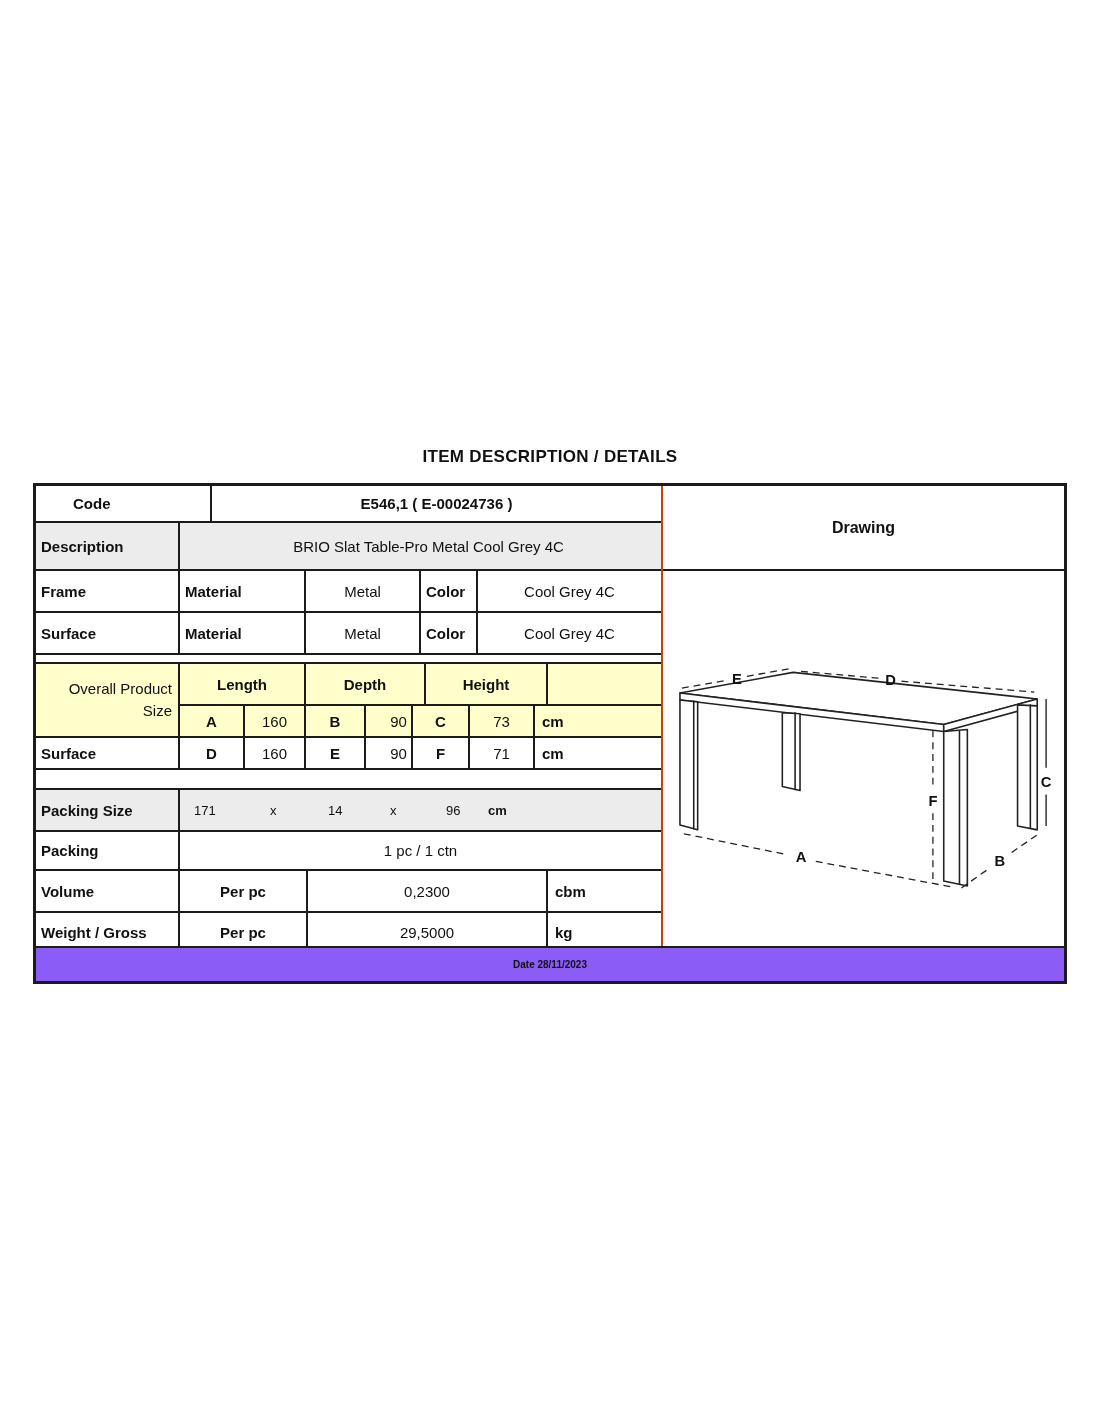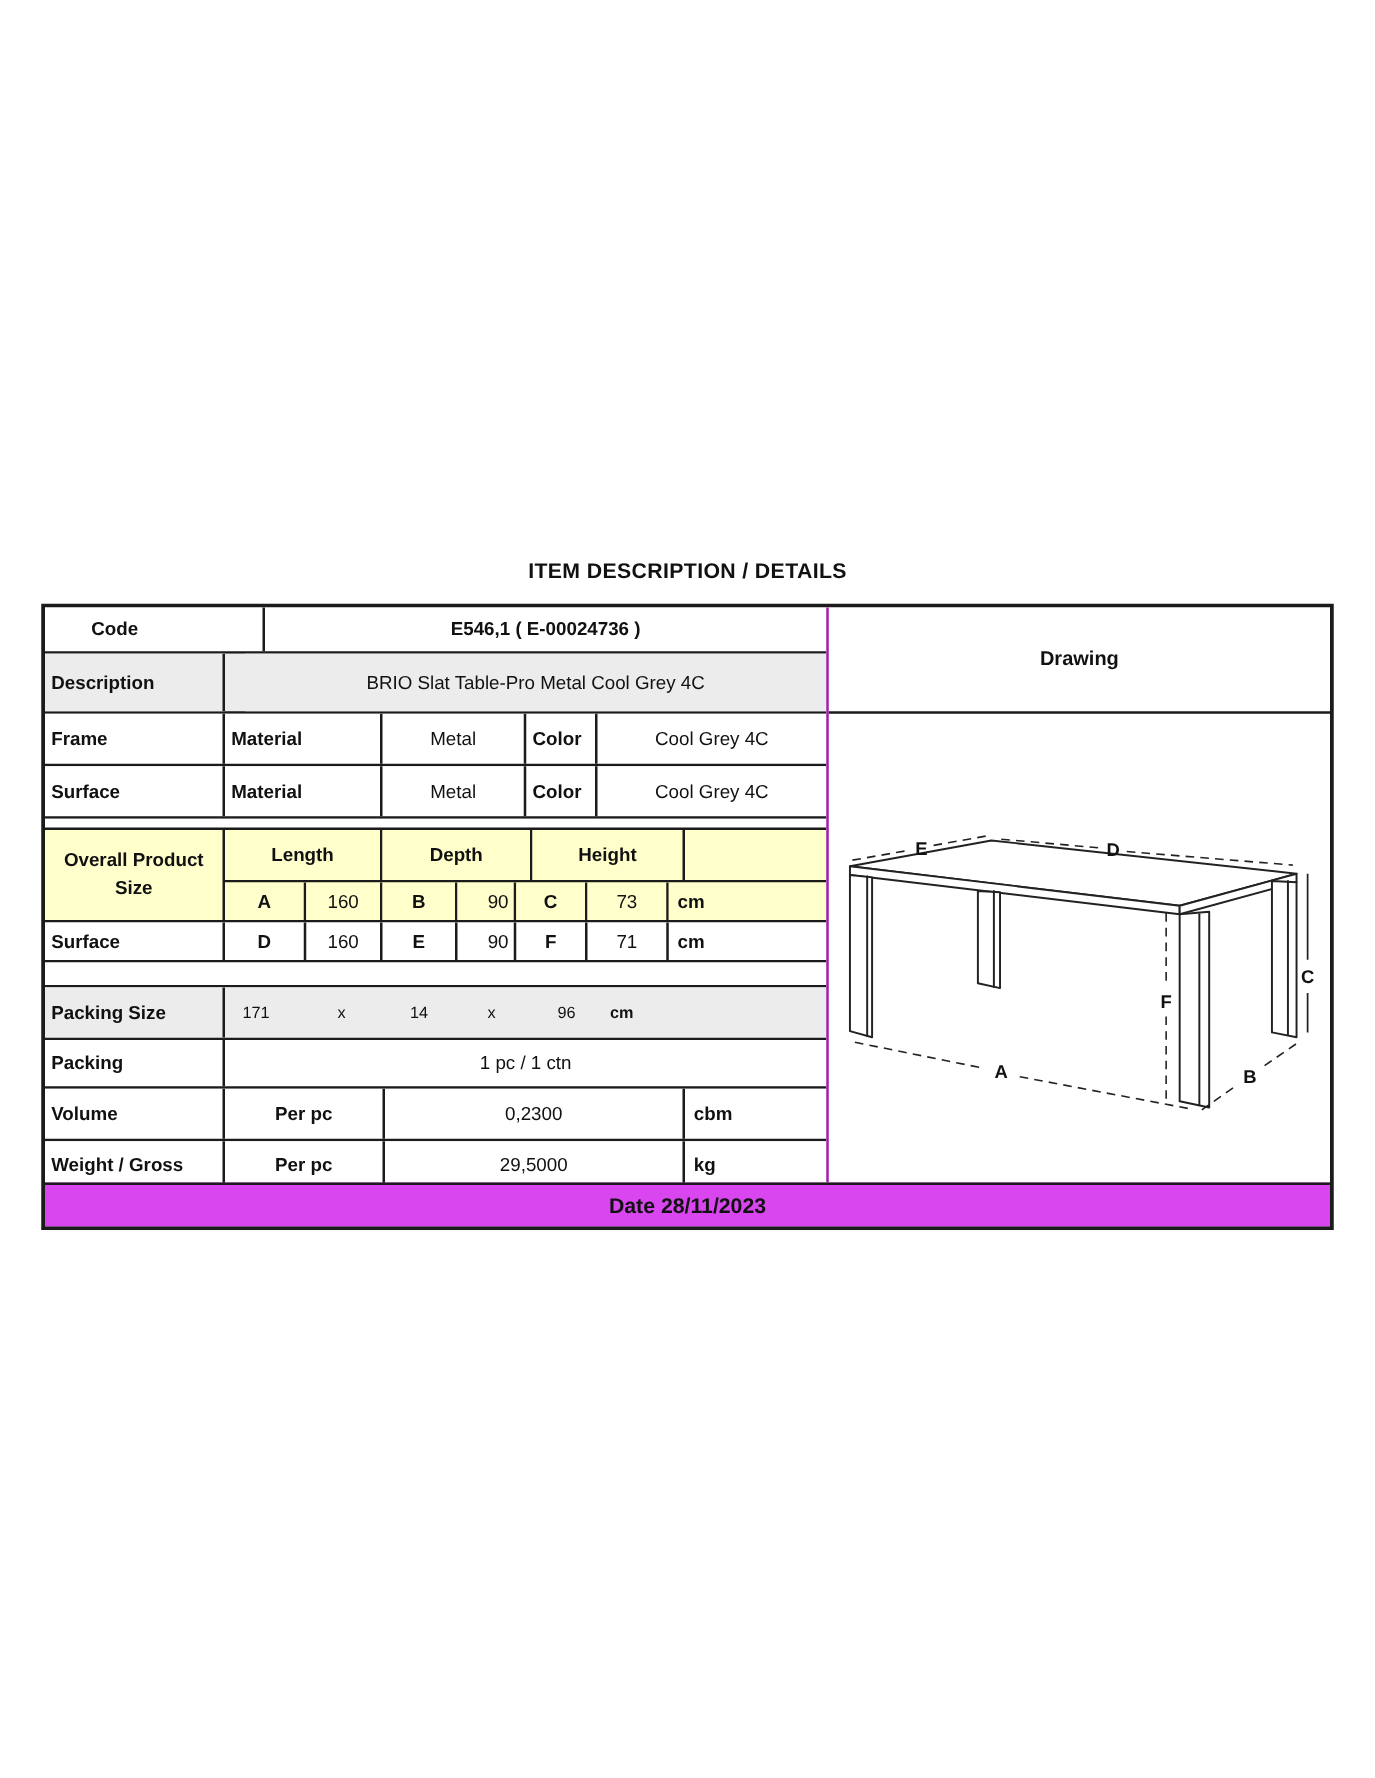--- a/index.html
+++ b/index.html
@@ -35,34 +35,34 @@
   .w-per{width:128px;} .w-val{width:240px;}
 
   .ops-right { flex:1; display:flex; flex-direction:column; }
   .ops-hrow { display:flex; height:50px; border-bottom:2px solid #1b1b1b; }
   .ops-vrow { display:flex; height:36px; }
   .ops-hrow .cell, .ops-vrow .cell { height:100%; }
   .w-len{width:126px;} .w-dep{width:120px;} .w-hei{width:122px;}
   .w-a{width:65px;} .w-a2{width:61px;} .w-b{width:60px;} .w-b2{width:47px;padding-left:20px;}
   .w-c{width:57px;} .w-c2{width:65px;}
 
-  .ops-label { flex-direction:column; justify-content:center; text-align:center;
-               font-weight:bold; line-height:1.45; padding:0 6px; }
+  .ops-label { flex-direction:column; justify-content:center; text-align:right;
+               font-weight:normal; line-height:1.45; padding:0 6px; }
 
   .pksvals { position:relative; flex:1; height:100%; }
   .pksvals span { position:absolute; top:50%; transform:translateY(-50%); font-size:13px; }
 
   .unit { font-weight:bold; padding-left:7px; }
 
   .date-row { position:absolute; left:0; bottom:0; width:1028px; height:35px;
               border-top:2px solid #1b1b1b; display:flex; align-items:center; justify-content:center;
-              font-size:17px; font-weight:bold; background:#d946ef; }
+              font-size:10px; font-weight:bold; background:#8b5cf6; }
 
   .draw-panel { position:absolute; left:625px; top:0; width:403px; height:460px;
-                border-left:2px solid #a21caf; background:#fff; }
+                border-left:2px solid #c2410c; background:#fff; }
   .draw-head { height:85px; border-bottom:2px solid #1b1b1b; display:flex; align-items:center;
                justify-content:center; font-size:16px; font-weight:bold; }
   .draw-art { position:absolute; left:0; top:85px; width:403px; height:375px; }
   .draw-art svg { width:100%; height:100%; display:block; }
 </style>
 </head>
 <body>
 
 <div class="page">
 

